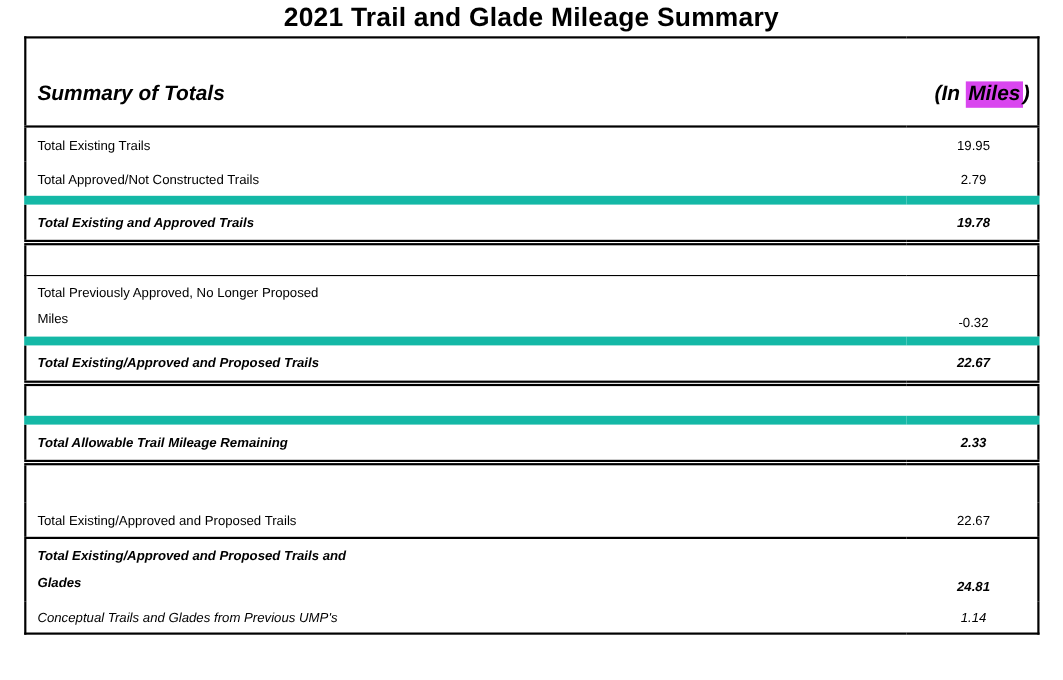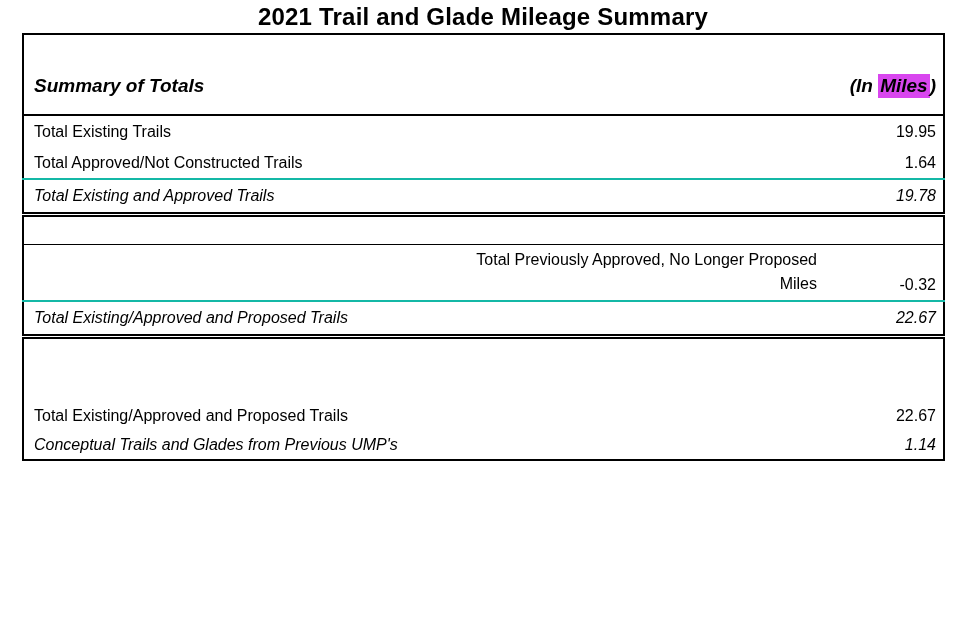--- a/index.html
+++ b/index.html
@@ -27,50 +27,50 @@
     border-collapse: collapse;
     table-layout: fixed;
     width: 921px;
     margin-left: 22px;
     border: 2px solid #000000;
   }
   col.c-label { width: 801px; }
   col.c-value { width: 120px; }
 
   td { padding: 0 7px 0 10px; }
-  td.val { text-align: right; white-space: nowrap; }
+  td.val { text-align: center; white-space: nowrap; }
 
   
   tr.header-row td {
     height: 62px;
     vertical-align: bottom;
     padding-bottom: 17px;
     border-bottom: 2px solid #000000;
     font-size: 19px;
     font-weight: bold;
     font-style: italic;
   }
   tr.header-row td.hdr-right { text-align: right; }
   .hilite { padding: 1px 2px 2px 2px; }
 
   
-  tbody td { font-size: 16px; }
+  tbody td { font-size: 12px; }
 
   .r-normal td { height: 31px; }
 
   .r-total td {
     height: 32px;
-    font-weight: normal;
+    font-weight: bold;
     font-style: italic;
-    border-top: 2px solid #14b8a6;
+    border-top: 8px solid #14b8a6;
     border-bottom: 5px double #000000;
   }
 
   .r-wrap td { border-top: 1px solid #000000; padding-top: 3px; padding-bottom: 4px; }
-  .r-wrap td.lbl div { line-height: 24px; text-align: right; }
+  .r-wrap td.lbl div { line-height: 24px; }
   .r-wrap td.val { vertical-align: bottom; padding-bottom: 6px; }
 
   .r-total-wrap td {
     font-weight: bold;
     font-style: italic;
     border-top: 2px solid #000000;
     padding-top: 3px;
     padding-bottom: 4px;
   }
   .r-total-wrap td.lbl div { line-height: 25px; }
@@ -99,21 +99,21 @@
         <td class="hdr-right"><span>(In </span><span class="hilite" style="background: #d946ef;">Miles</span><span>)</span></td>
       </tr>
     </thead>
     <tbody id="rows">
         <tr class="r-normal">
           <td class="lbl">Total Existing Trails</td>
           <td class="val">19.95</td>
         </tr>
         <tr class="r-normal">
           <td class="lbl">Total Approved/Not Constructed Trails</td>
-          <td class="val">1.64</td>
+          <td class="val">2.79</td>
         </tr>
         <tr class="r-total">
           <td class="lbl">Total Existing and Approved Trails</td>
           <td class="val">19.78</td>
         </tr>
         <tr class="r-spacer">
           <td colspan="2"></td>
         </tr>
         <tr class="r-wrap">
           <td class="lbl">
@@ -122,26 +122,37 @@
           </td>
           <td class="val">-0.32</td>
         </tr>
         <tr class="r-total">
           <td class="lbl">Total Existing/Approved and Proposed Trails</td>
           <td class="val">22.67</td>
         </tr>
         <tr class="r-spacer">
           <td colspan="2"></td>
         </tr>
+        <tr class="r-total">
+          <td class="lbl">Total Allowable Trail Mileage Remaining</td>
+          <td class="val">2.33</td>
+        </tr>
         <tr class="r-spacer tall">
           <td colspan="2"></td>
         </tr>
         <tr class="r-normal">
           <td class="lbl">Total Existing/Approved and Proposed Trails</td>
           <td class="val">22.67</td>
+        </tr>
+        <tr class="r-total-wrap">
+          <td class="lbl">
+            <div>Total Existing/Approved and Proposed Trails and</div>
+            <div>Glades</div>
+          </td>
+          <td class="val">24.81</td>
         </tr>
         <tr class="r-italic">
           <td class="lbl">Conceptual Trails and Glades from Previous UMP's</td>
           <td class="val">1.14</td>
         </tr>
       </tbody>
   </table>
 
 </div>
 

